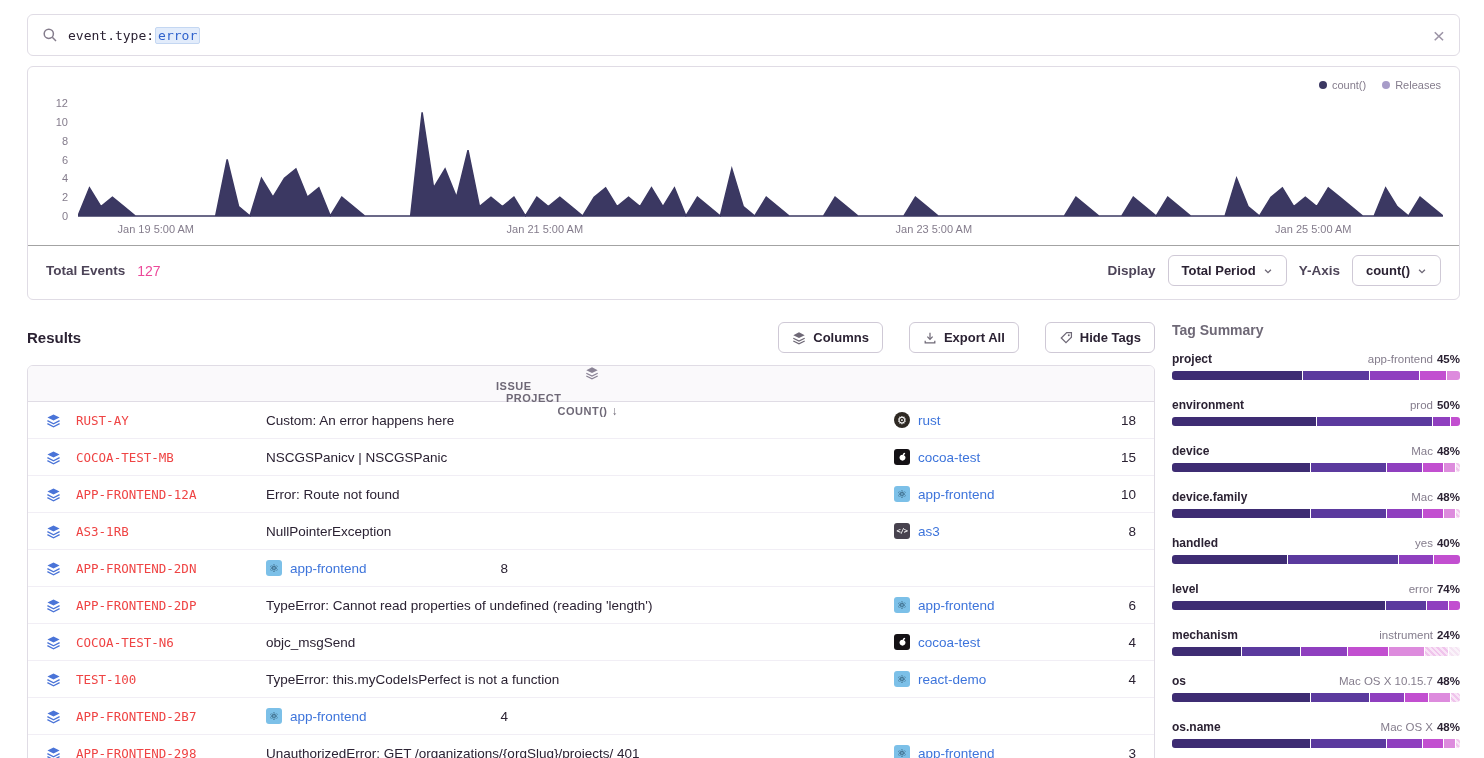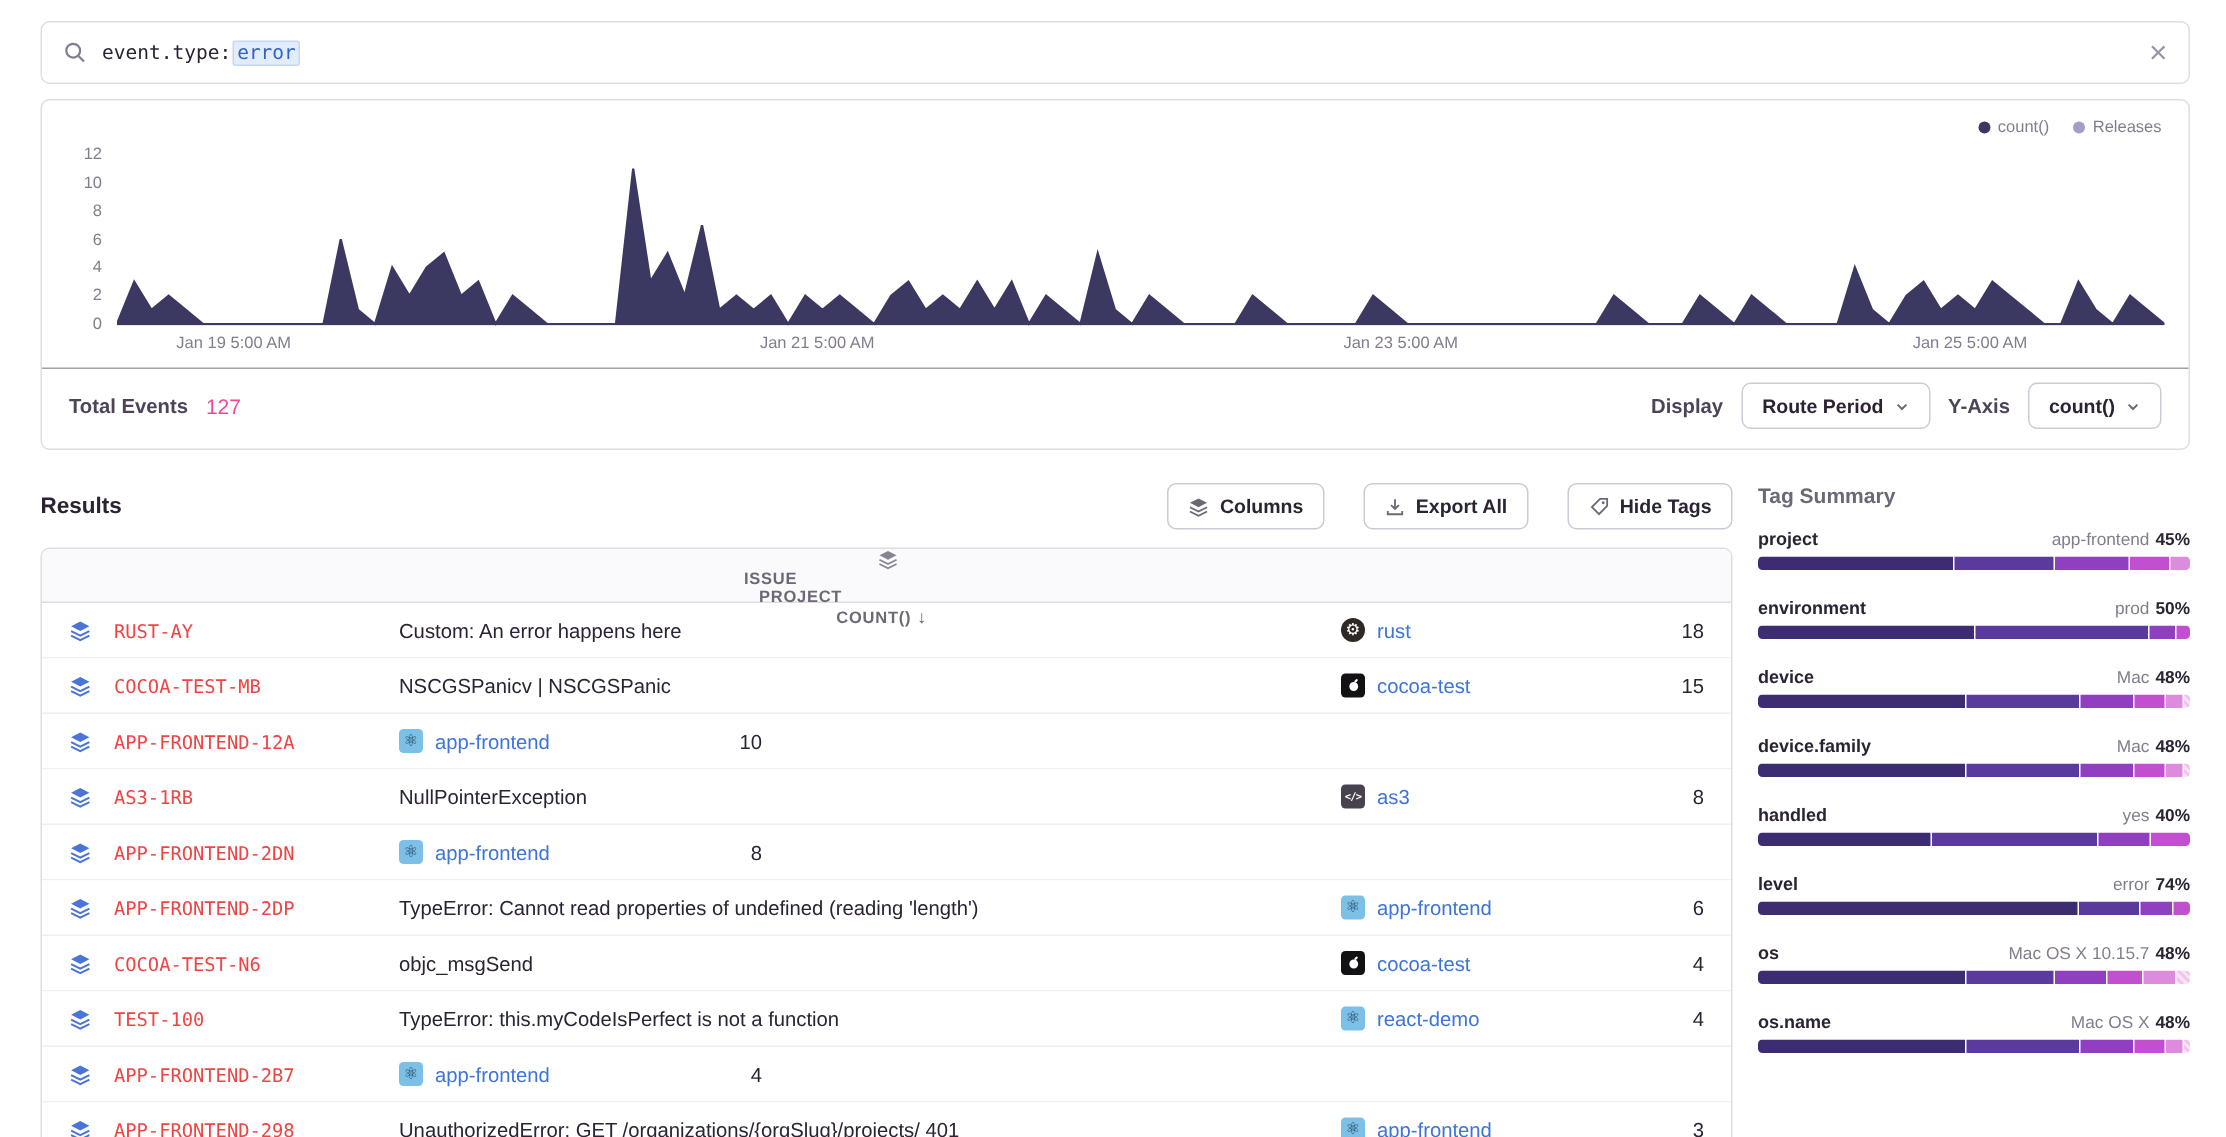--- a/index.html
+++ b/index.html
@@ -131,21 +131,21 @@
         <div style="left: 34.2%;">Jan 21 5:00 AM</div>
         <div style="left: 62.7%;">Jan 23 5:00 AM</div>
         <div style="left: 90.5%;">Jan 25 5:00 AM</div>
       </div>
     <div class="chart-footer">
       <span class="total-label">Total Events</span>
       <span class="total-value">127</span>
       <div class="footer-right">
         <span class="ctrl-label">Display</span>
         <button class="dd-btn">
-          <span>Route Period</span>
+          <span>Total Period</span>
           <span style="display:inline-flex;">
               <svg width="10" height="10" viewBox="0 0 12 12" fill="none" stroke="#6e6876" stroke-width="1.6">
                 <path d="M2.5 4.5 L6 8 L9.5 4.5"></path>
               </svg>
             </span>
         </button>
         <span class="ctrl-label">Y-Axis</span>
         <button class="dd-btn">
           <span>count()</span>
           <span style="display:inline-flex;">
@@ -261,20 +261,21 @@
     <div class="c-icon">
       <span class="layers">
         <svg width="15" height="15" viewBox="0 0 16 16" fill="none" stroke="currentColor" stroke-width="1.4">
                     <path d="M8 1.5L14.5 4.8 8 8.1 1.5 4.8z" fill="currentColor" stroke="none"></path>
                     <path d="M1.5 8.2L8 11.5l6.5-3.3"></path>
                     <path d="M1.5 11.4L8 14.7l6.5-3.3"></path>
                   </svg>
       </span>
     </div>
     <div class="c-issue"><a class="issue-link">APP-FRONTEND-12A</a></div>
+    <div class="c-title">Error: Route not found</div>
     <div class="c-project">
       <span class="proj-icon pi-react">
                   <span class="gi">⚛</span>
                 </span>
       <a class="proj-link">app-frontend</a>
     </div>
     <div class="c-count">10</div>
   </div>
 
   <div class="trow">
@@ -514,20 +515,36 @@
       <span class="tag-pct">74%</span>
     </div>
     <div class="tag-bar">
               <span class="seg" style="width: 74%; background: rgb(62, 44, 115);"></span>
               <span class="seg" style="width: 14%; background: rgb(91, 58, 158);"></span>
               <span class="seg" style="width: 7%; background: rgb(143, 63, 191);"></span>
               <span class="seg" style="width: 5%; background: rgb(194, 79, 208);"></span>
             </div>
   </div>
 
+  <div class="tag-block">
+    <div class="tag-head">
+      <span class="tag-name">mechanism</span>
+      <span class="tag-val">instrument</span>
+      <span class="tag-pct">24%</span>
+    </div>
+    <div class="tag-bar">
+              <span class="seg" style="width: 24%; background: rgb(62, 44, 115);"></span>
+              <span class="seg" style="width: 20%; background: rgb(91, 58, 158);"></span>
+              <span class="seg" style="width: 16%; background: rgb(143, 63, 191);"></span>
+              <span class="seg" style="width: 14%; background: rgb(194, 79, 208);"></span>
+              <span class="seg" style="width: 12%; background: rgb(221, 139, 221);"></span>
+              <span class="seg striped" style="width: 8%; background: repeating-linear-gradient(45deg, rgba(255, 255, 255, 0.55) 0px, rgba(255, 255, 255, 0.55) 2px, rgba(255, 255, 255, 0) 2px, rgba(255, 255, 255, 0) 4px) rgb(240, 196, 236);"></span>
+              <span class="seg striped" style="width: 6%; background: repeating-linear-gradient(45deg, rgba(255, 255, 255, 0.55) 0px, rgba(255, 255, 255, 0.55) 2px, rgba(255, 255, 255, 0) 2px, rgba(255, 255, 255, 0) 4px) rgb(245, 228, 243);"></span>
+            </div>
+  </div>
 
   <div class="tag-block">
     <div class="tag-head">
       <span class="tag-name">os</span>
       <span class="tag-val">Mac OS X 10.15.7</span>
       <span class="tag-pct">48%</span>
     </div>
     <div class="tag-bar">
               <span class="seg" style="width: 48%; background: rgb(62, 44, 115);"></span>
               <span class="seg" style="width: 20%; background: rgb(91, 58, 158);"></span>

